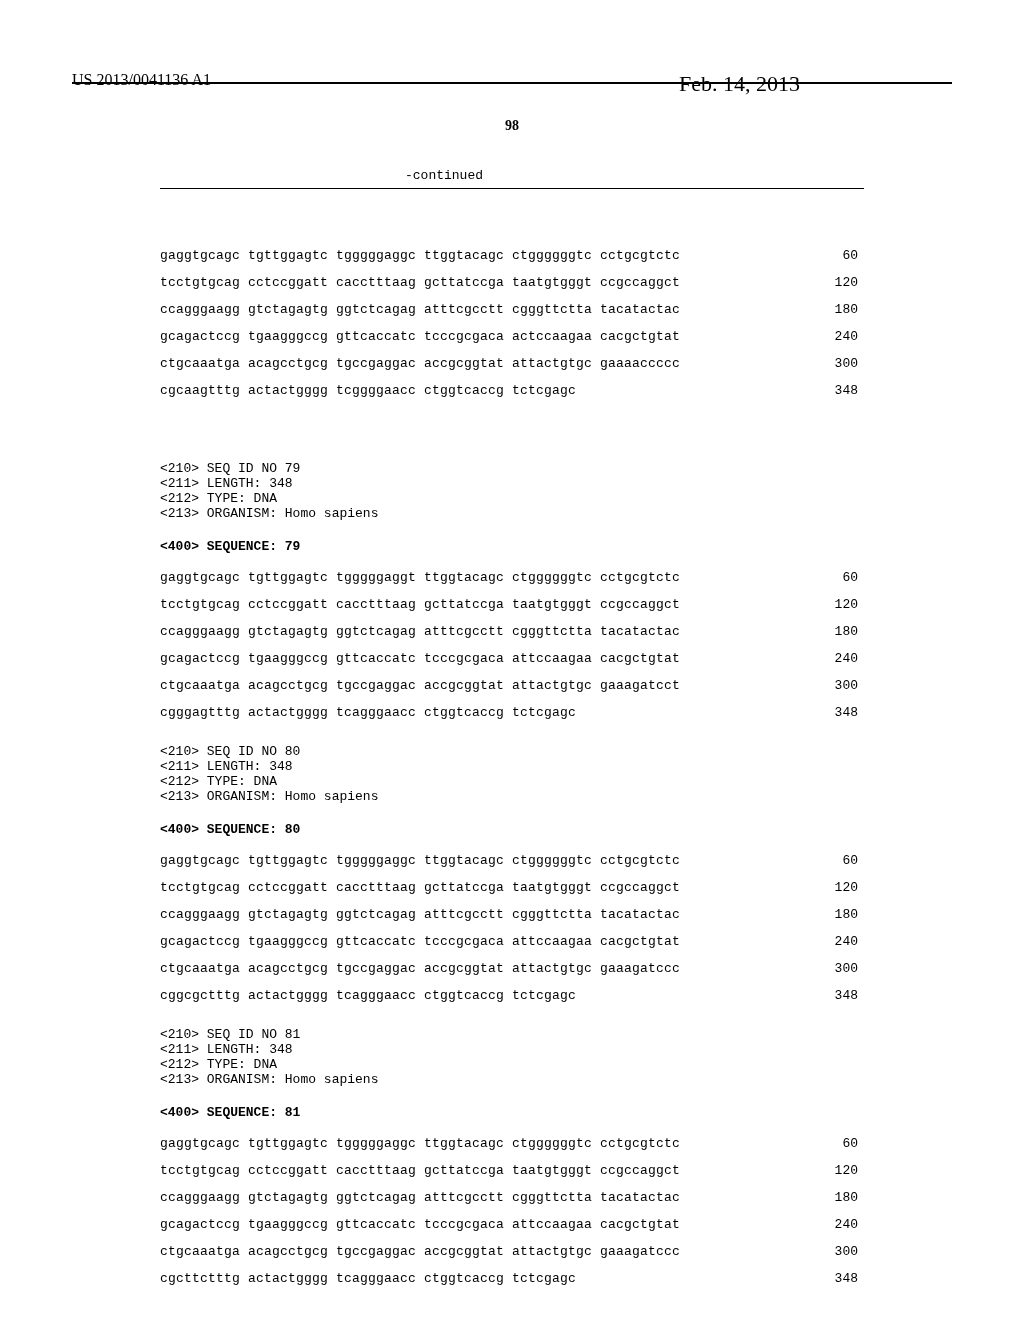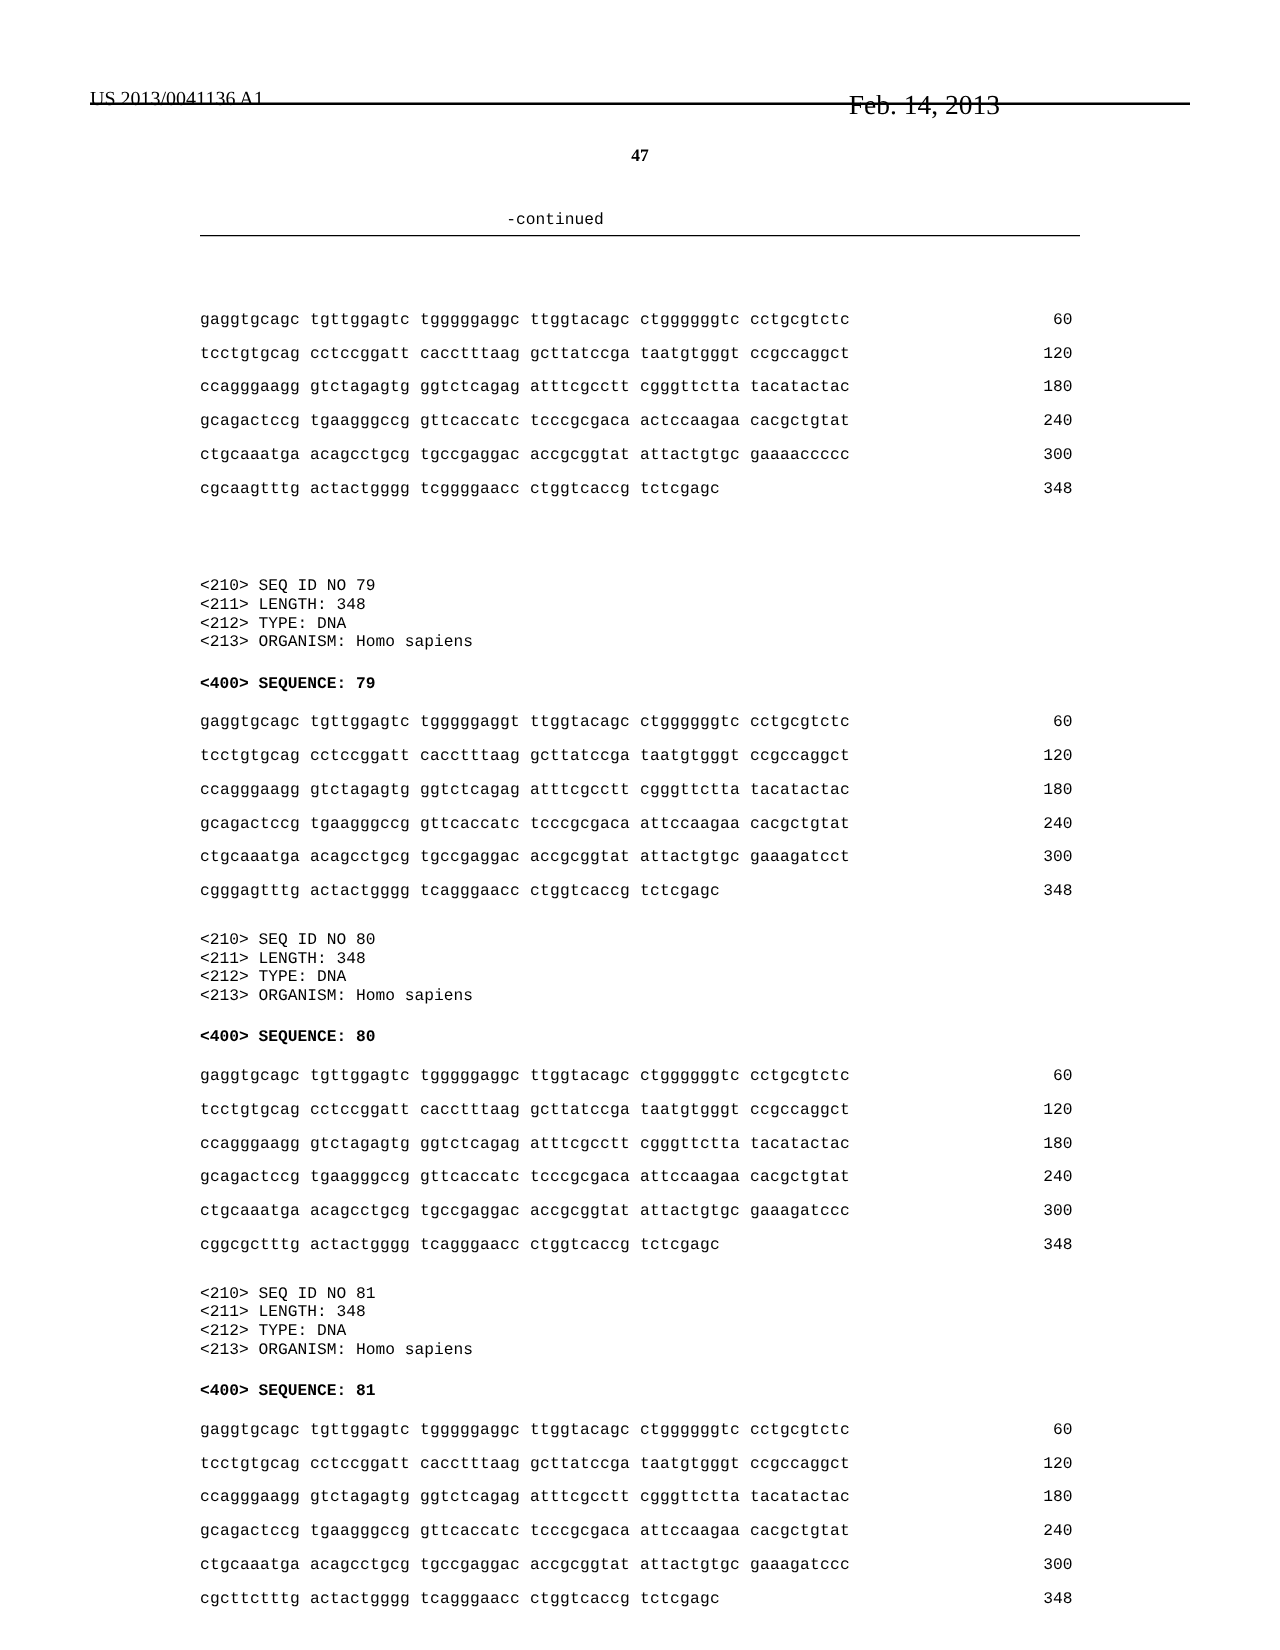--- a/index.html
+++ b/index.html
@@ -88,21 +88,21 @@
 </style>
 </head>
 <body>
 
 <div class="header">
   <span class="pub-no">US 2013/0041136 A1</span>
   <span class="pub-date">Feb. 14, 2013</span>
 </div>
 <div class="header-rule"></div>
 
-<div class="page-number">47</div>
+<div class="page-number">98</div>
 
 <div class="continued">-continued</div>
 <div class="top-rule"></div>
 
 <div class="seq-body">
 
   <div class="seq-block" id="initial-seq"><div class="seq-row"><span class="seq-text">gaggtgcagc tgttggagtc tgggggaggc ttggtacagc ctggggggtc cctgcgtctc</span><span class="seq-pos">60</span></div><div class="seq-row"><span class="seq-text">tcctgtgcag cctccggatt cacctttaag gcttatccga taatgtgggt ccgccaggct</span><span class="seq-pos">120</span></div><div class="seq-row"><span class="seq-text">ccagggaagg gtctagagtg ggtctcagag atttcgcctt cgggttctta tacatactac</span><span class="seq-pos">180</span></div><div class="seq-row"><span class="seq-text">gcagactccg tgaagggccg gttcaccatc tcccgcgaca actccaagaa cacgctgtat</span><span class="seq-pos">240</span></div><div class="seq-row"><span class="seq-text">ctgcaaatga acagcctgcg tgccgaggac accgcggtat attactgtgc gaaaaccccc</span><span class="seq-pos">300</span></div><div class="seq-row"><span class="seq-text">cgcaagtttg actactgggg tcggggaacc ctggtcaccg tctcgagc</span><span class="seq-pos">348</span></div></div>
 
   <div id="entries-container"><div class="seq-meta"><div>&lt;210&gt; SEQ ID NO 79</div><div>&lt;211&gt; LENGTH: 348</div><div>&lt;212&gt; TYPE: DNA</div><div>&lt;213&gt; ORGANISM: Homo sapiens</div></div><div class="seq-header-line">&lt;400&gt; SEQUENCE: 79</div><div class="seq-block"><div class="seq-row"><span class="seq-text">gaggtgcagc tgttggagtc tgggggaggt ttggtacagc ctggggggtc cctgcgtctc</span><span class="seq-pos">60</span></div><div class="seq-row"><span class="seq-text">tcctgtgcag cctccggatt cacctttaag gcttatccga taatgtgggt ccgccaggct</span><span class="seq-pos">120</span></div><div class="seq-row"><span class="seq-text">ccagggaagg gtctagagtg ggtctcagag atttcgcctt cgggttctta tacatactac</span><span class="seq-pos">180</span></div><div class="seq-row"><span class="seq-text">gcagactccg tgaagggccg gttcaccatc tcccgcgaca attccaagaa cacgctgtat</span><span class="seq-pos">240</span></div><div class="seq-row"><span class="seq-text">ctgcaaatga acagcctgcg tgccgaggac accgcggtat attactgtgc gaaagatcct</span><span class="seq-pos">300</span></div><div class="seq-row"><span class="seq-text">cgggagtttg actactgggg tcagggaacc ctggtcaccg tctcgagc</span><span class="seq-pos">348</span></div></div><div class="seq-meta"><div>&lt;210&gt; SEQ ID NO 80</div><div>&lt;211&gt; LENGTH: 348</div><div>&lt;212&gt; TYPE: DNA</div><div>&lt;213&gt; ORGANISM: Homo sapiens</div></div><div class="seq-header-line">&lt;400&gt; SEQUENCE: 80</div><div class="seq-block"><div class="seq-row"><span class="seq-text">gaggtgcagc tgttggagtc tgggggaggc ttggtacagc ctggggggtc cctgcgtctc</span><span class="seq-pos">60</span></div><div class="seq-row"><span class="seq-text">tcctgtgcag cctccggatt cacctttaag gcttatccga taatgtgggt ccgccaggct</span><span class="seq-pos">120</span></div><div class="seq-row"><span class="seq-text">ccagggaagg gtctagagtg ggtctcagag atttcgcctt cgggttctta tacatactac</span><span class="seq-pos">180</span></div><div class="seq-row"><span class="seq-text">gcagactccg tgaagggccg gttcaccatc tcccgcgaca attccaagaa cacgctgtat</span><span class="seq-pos">240</span></div><div class="seq-row"><span class="seq-text">ctgcaaatga acagcctgcg tgccgaggac accgcggtat attactgtgc gaaagatccc</span><span class="seq-pos">300</span></div><div class="seq-row"><span class="seq-text">cggcgctttg actactgggg tcagggaacc ctggtcaccg tctcgagc</span><span class="seq-pos">348</span></div></div><div class="seq-meta"><div>&lt;210&gt; SEQ ID NO 81</div><div>&lt;211&gt; LENGTH: 348</div><div>&lt;212&gt; TYPE: DNA</div><div>&lt;213&gt; ORGANISM: Homo sapiens</div></div><div class="seq-header-line">&lt;400&gt; SEQUENCE: 81</div><div class="seq-block"><div class="seq-row"><span class="seq-text">gaggtgcagc tgttggagtc tgggggaggc ttggtacagc ctggggggtc cctgcgtctc</span><span class="seq-pos">60</span></div><div class="seq-row"><span class="seq-text">tcctgtgcag cctccggatt cacctttaag gcttatccga taatgtgggt ccgccaggct</span><span class="seq-pos">120</span></div><div class="seq-row"><span class="seq-text">ccagggaagg gtctagagtg ggtctcagag atttcgcctt cgggttctta tacatactac</span><span class="seq-pos">180</span></div><div class="seq-row"><span class="seq-text">gcagactccg tgaagggccg gttcaccatc tcccgcgaca attccaagaa cacgctgtat</span><span class="seq-pos">240</span></div><div class="seq-row"><span class="seq-text">ctgcaaatga acagcctgcg tgccgaggac accgcggtat attactgtgc gaaagatccc</span><span class="seq-pos">300</span></div><div class="seq-row"><span class="seq-text">cgcttctttg actactgggg tcagggaacc ctggtcaccg tctcgagc</span><span class="seq-pos">348</span></div></div></div>
 

